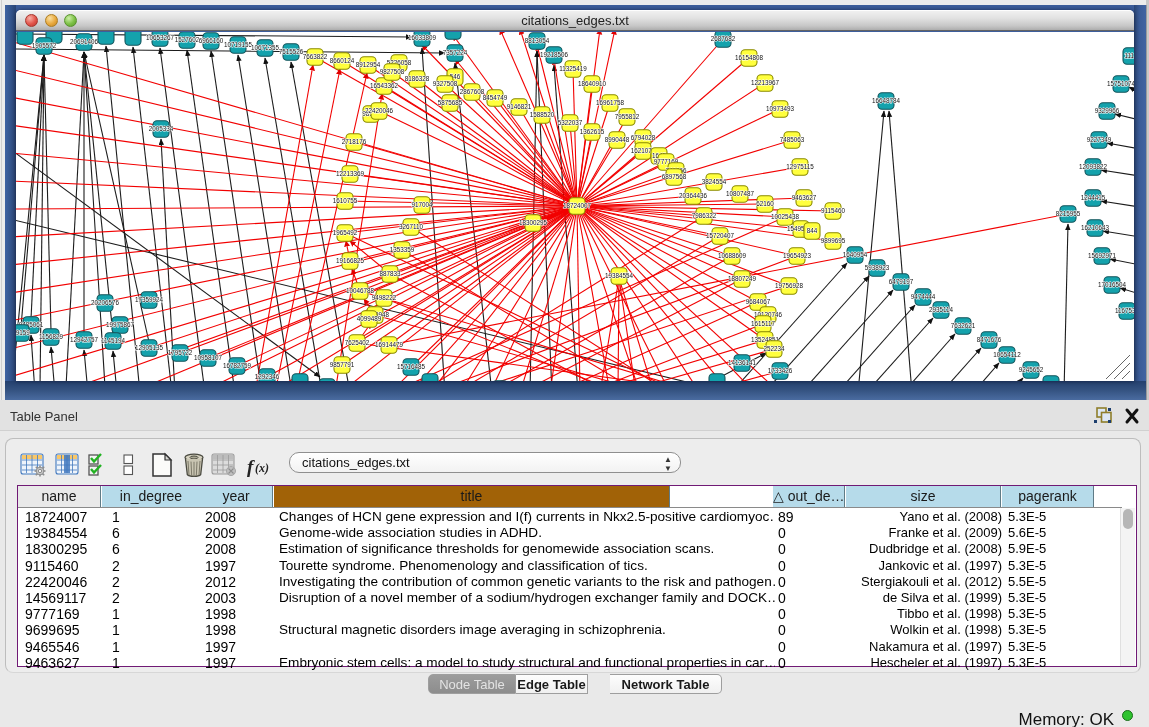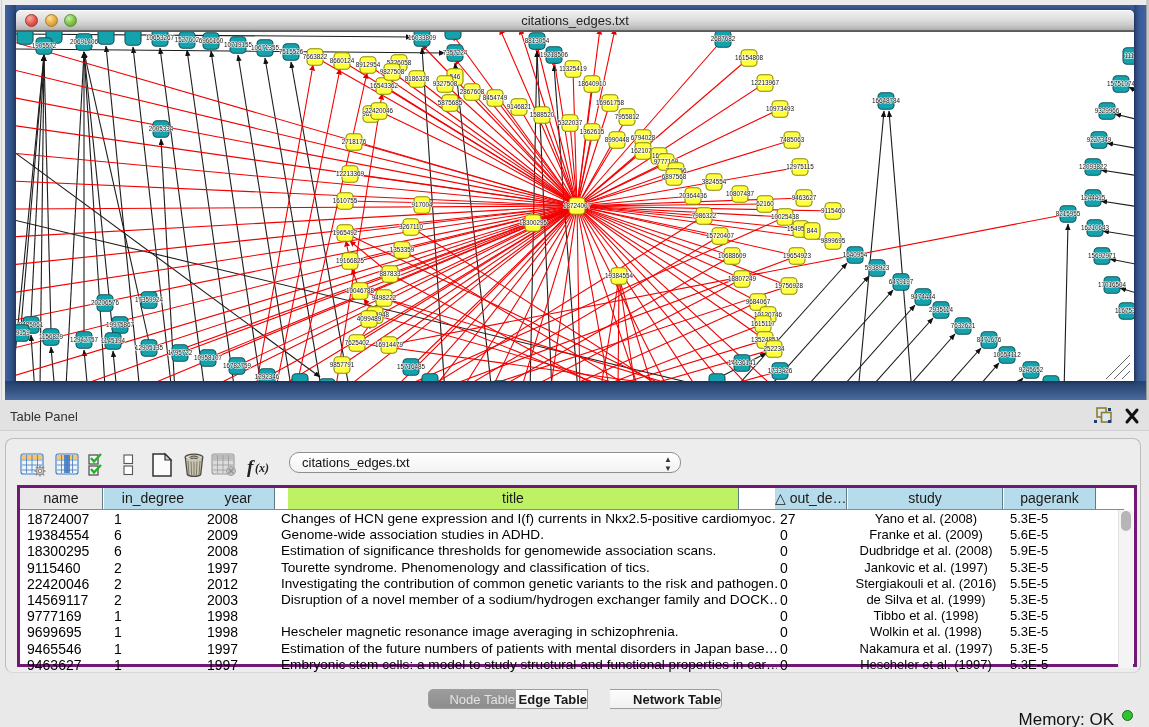--- a/index.html
+++ b/index.html
@@ -26,35 +26,35 @@
   border-bottom:1px solid #d0d0d0}
 #phead .t {position:absolute;left:10px;top:9px;font-size:13px;color:#333}
 #inner {position:absolute;left:5px;top:38px;width:1136px;height:235px;background:#ededed;
   border:1px solid #bdbdbd;border-radius:8px;border-bottom-color:#d7d7d7}
 #toolbar {position:absolute;left:-5px;top:9px;width:300px;height:34px}
 #dd {position:absolute;left:283px;top:13px;width:392px;height:21px;background:linear-gradient(#ffffff,#f2f2f2);
   border:1px solid #8f8f8f;border-radius:10px;font-size:13px;color:#111;line-height:19px;
   padding-left:12px;box-shadow:inset 0 1px 1px rgba(255,255,255,.8)}
 #dd .ar {position:absolute;right:8px;top:2px;font-size:8px;color:#333;line-height:9px}
 #tbl {position:absolute;left:11px;top:46px;width:1120px;height:182px;background:#fff;
-  border:3px solid #701a75}
+  border:1px solid #701a75}
 .hc {position:absolute;top:0;height:21px;border-right:1px solid #5f7b86;font-size:14px;white-space:nowrap;overflow:hidden;
   color:#1a1a1a;text-align:center;line-height:21px}
 #thead {position:absolute;left:0;top:0;width:1104px;height:22px;background:#fff;
   border-bottom:1px solid #8a8a8a}
 .tr {position:absolute;left:0;width:1104px;height:16px;font-size:14px;color:#000;white-space:nowrap}
 .tr span {position:absolute;top:0;line-height:16px}
 .c0 {left:7px} .c1 {left:94px} .c2 {left:187px} .c3 {left:261px;width:496px;overflow:hidden}
-.c4 {left:760px} .c5 {left:828px;width:156px;text-align:center;font-size:13px} .c6 {left:990px;font-size:13px}
+.c4 {left:760px} .c5 {left:828px;width:156px;text-align:right;font-size:13px} .c6 {left:990px;font-size:13px}
 .c3 {font-size:13.6px}
 #sbar {position:absolute;right:1px;top:22px;width:15px;height:158px;background:#f4f4f4;
   border-left:1px solid #e0e0e0}
 #sbar .th {position:absolute;left:2px;top:1px;width:10px;height:20px;background:#b6b6b6;border-radius:5px}
 #tabs {position:absolute;left:428px;top:274px;height:20px;font-size:13px;font-weight:bold}
-.tab {position:absolute;top:15px;height:20px;line-height:20px;text-align:right;
+.tab {position:absolute;top:0;height:20px;line-height:20px;text-align:center;
   border:1px solid #9e9e9e}
 #tab1 {left:0;width:88px;background:linear-gradient(#9c9c9c,#8d8d8d);color:#e3e3e3;
   border-radius:5px 0 0 5px;font-weight:normal}
 #tab2 {left:88px;width:72px;background:linear-gradient(#fdfdfd,#f0f0f0);color:#1a1a1a;border-left:none}
 #tab3 {left:182px;width:112px;background:linear-gradient(#fdfdfd,#f0f0f0);color:#1a1a1a;border-left:none;
   border-radius:0 5px 5px 0}
 #mem {position:absolute;right:35px;top:310px;font-size:17px;color:#111}
 #memdot {position:absolute;right:16px;top:310px;width:11px;height:11px;border-radius:50%;
   background:#2fc32f;border:1.5px solid #1a6e1a}
 </style></head><body>
@@ -627,31 +627,31 @@
           <text x="246" y="25" font-family="Liberation Serif, serif" font-size="19" font-style="italic" font-weight="bold" fill="#222">f</text>
           <text x="254" y="24" font-family="Liberation Serif, serif" font-size="12" font-style="italic" font-weight="bold" fill="#222">(x)</text>
         </svg>
       </div>
     <div id="dd">citations_edges.txt<span class="ar">▲<br>▼</span></div>
     <div id="tbl">
       <div id="thead">
           <div class="hc" style="left:0px;width:83px;background:#e9e9e9">name</div>
           <div class="hc" style="left:84px;width:99px;background:#b6dbea">in_degree</div>
           <div class="hc" style="left:182px;width:73px;background:#b6dbea">year</div>
-          <div class="hc" style="left:268px;width:451px;background:#bef264">title</div>
+          <div class="hc" style="left:256px;width:396px;background:#a16207">title</div>
           <div class="hc" style="left:755px;width:72px;background:#b6dbea">△ out_de…</div>
-          <div class="hc" style="left:828px;width:155px;background:#b6dbea">study</div>
+          <div class="hc" style="left:828px;width:155px;background:#b6dbea">size</div>
           <div class="hc" style="left:984px;width:92px;background:#b6dbea">pagerank</div>
         </div>
       <div class="tr" style="top:23px">
           <span class="c0">18724007</span>
           <span class="c1">1</span>
           <span class="c2">2008</span>
           <span class="c3">Changes of HCN gene expression and I(f) currents in Nkx2.5-positive cardiomyoc…</span>
-          <span class="c4">27</span>
+          <span class="c4">89</span>
           <span class="c5">Yano et al. (2008)</span>
           <span class="c6">5.3E-5</span>
         </div>
         <div class="tr" style="top:39.2px">
           <span class="c0">19384554</span>
           <span class="c1">6</span>
           <span class="c2">2009</span>
           <span class="c3">Genome-wide association studies in ADHD.</span>
           <span class="c4">0</span>
           <span class="c5">Franke et al. (2009)</span>
@@ -674,21 +674,21 @@
           <span class="c4">0</span>
           <span class="c5">Jankovic et al. (1997)</span>
           <span class="c6">5.3E-5</span>
         </div>
         <div class="tr" style="top:87.80000000000001px">
           <span class="c0">22420046</span>
           <span class="c1">2</span>
           <span class="c2">2012</span>
           <span class="c3">Investigating the contribution of common genetic variants to the risk and pathogen…</span>
           <span class="c4">0</span>
-          <span class="c5">Stergiakouli et al. (2016)</span>
+          <span class="c5">Stergiakouli et al. (2012)</span>
           <span class="c6">5.5E-5</span>
         </div>
         <div class="tr" style="top:104.00000000000001px">
           <span class="c0">14569117</span>
           <span class="c1">2</span>
           <span class="c2">2003</span>
           <span class="c3">Disruption of a novel member of a sodium/hydrogen exchanger family and DOCK…</span>
           <span class="c4">0</span>
           <span class="c5">de Silva et al. (1999)</span>
           <span class="c6">5.3E-5</span>
@@ -698,30 +698,29 @@
           <span class="c1">1</span>
           <span class="c2">1998</span>
           <span class="c4">0</span>
           <span class="c5">Tibbo et al. (1998)</span>
           <span class="c6">5.3E-5</span>
         </div>
         <div class="tr" style="top:136.4px">
           <span class="c0">9699695</span>
           <span class="c1">1</span>
           <span class="c2">1998</span>
-          <span class="c3">Hescheler magnetic resonance image averaging in schizophrenia.</span>
+          <span class="c3">Structural magnetic disorders image averaging in schizophrenia.</span>
           <span class="c4">0</span>
           <span class="c5">Wolkin et al. (1998)</span>
           <span class="c6">5.3E-5</span>
         </div>
         <div class="tr" style="top:152.6px">
           <span class="c0">9465546</span>
           <span class="c1">1</span>
           <span class="c2">1997</span>
-          <span class="c3">Estimation of the future numbers of patients with mental disorders in Japan base…</span>
           <span class="c4">0</span>
           <span class="c5">Nakamura et al. (1997)</span>
           <span class="c6">5.3E-5</span>
         </div>
         <div class="tr" style="top:168.79999999999998px">
           <span class="c0">9463627</span>
           <span class="c1">1</span>
           <span class="c2">1997</span>
           <span class="c3">Embryonic stem cells: a model to study structural and functional properties in car…</span>
           <span class="c4">0</span>

